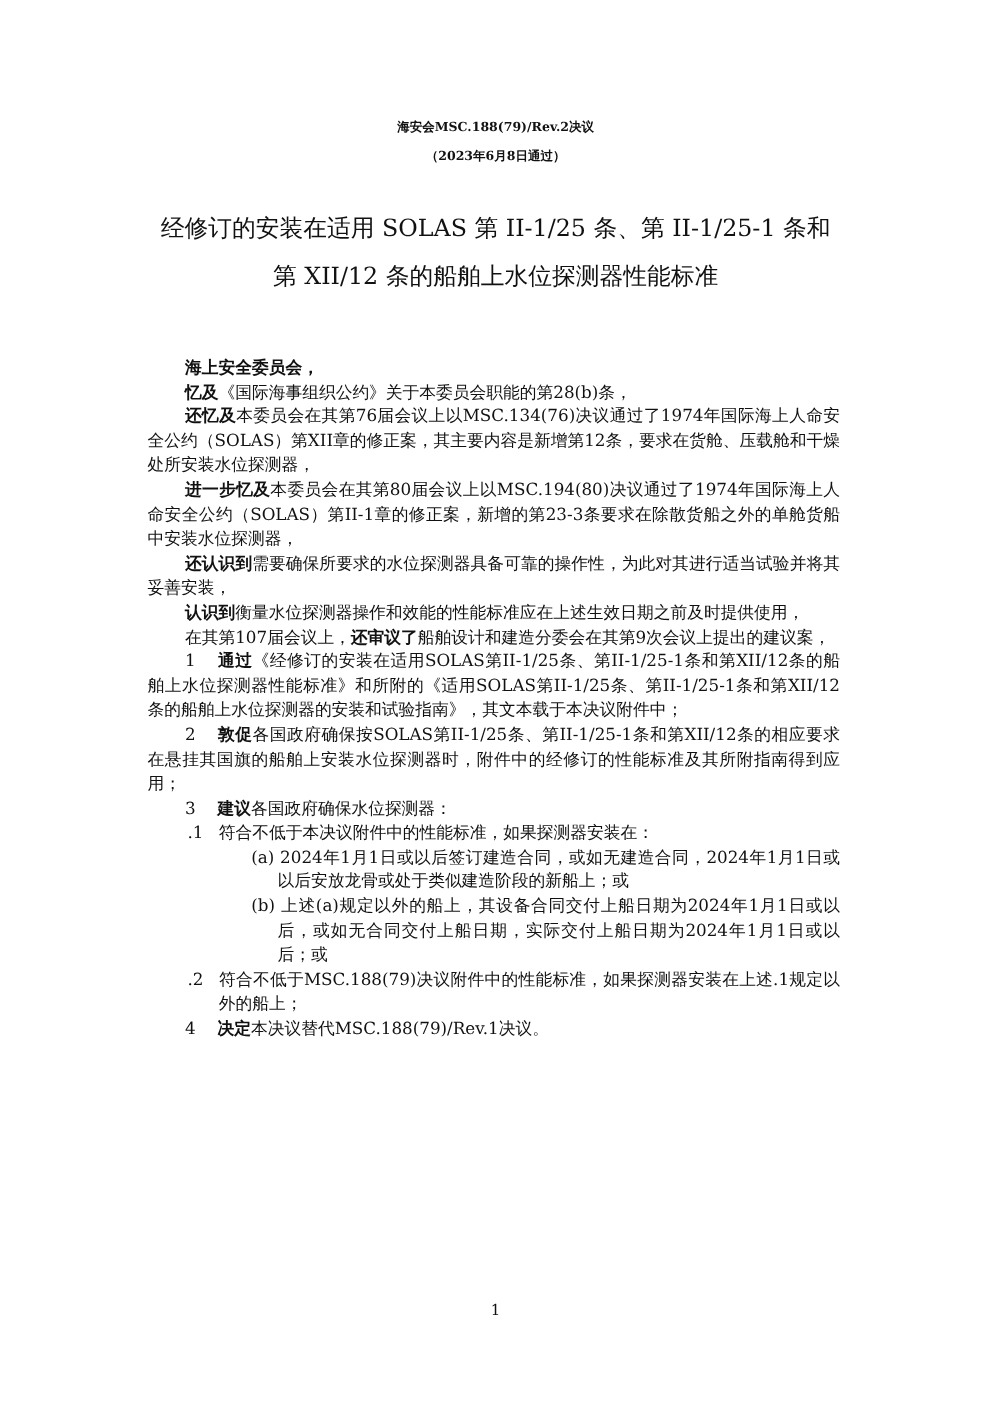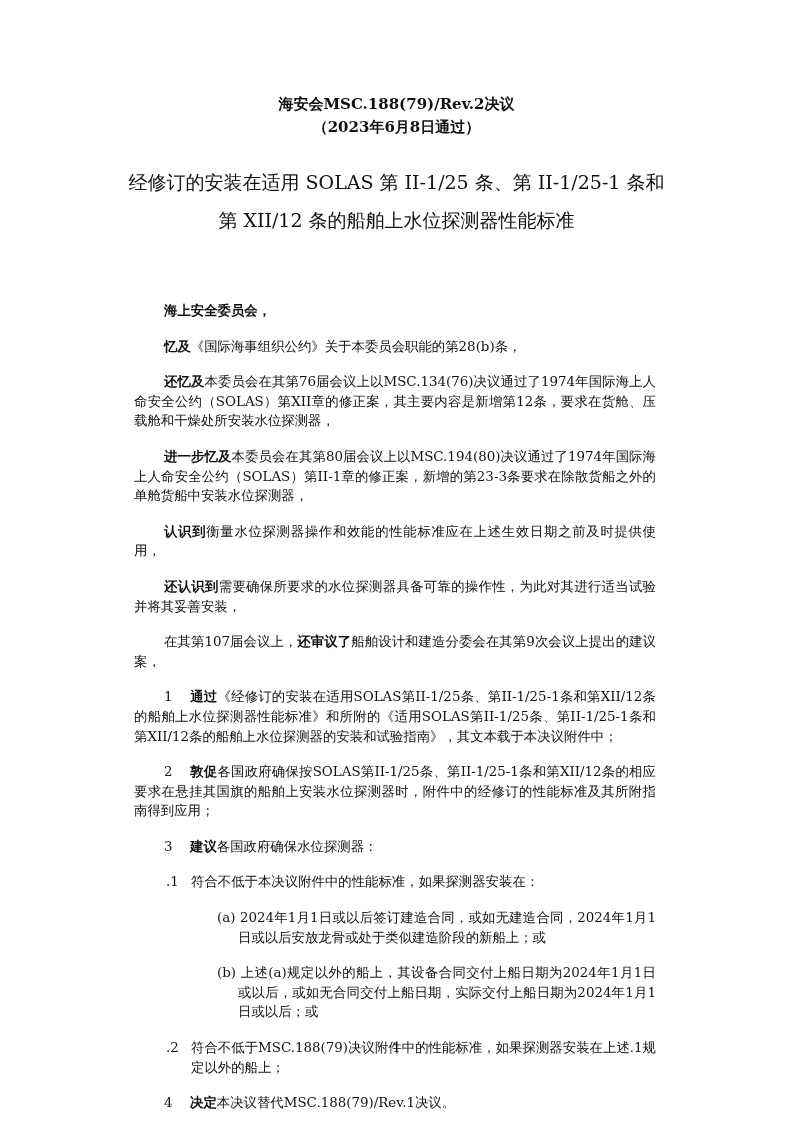--- a/index.html
+++ b/index.html
@@ -1,21 +1,21 @@
 <!DOCTYPE html>
 <html><head>
 <meta charset="utf-8">
 <style>
   html, body { margin:0; padding:0; background:#fff; }
   body { width:793px; height:1122px; position:relative; overflow:hidden;
          font-family: "DejaVu Serif", "Liberation Serif", serif; color:#111; }
-  .hdr { position:absolute; left:0; width:793px; text-align:center; font-weight:bold; font-size:15px; }
+  .hdr { position:absolute; left:0; width:793px; text-align:center; font-weight:bold; font-size:10px; }
   .title { position:absolute; left:0; width:793px; text-align:center; font-weight:normal; font-size:19px; letter-spacing:0px; }
   .body { position:absolute; left:118px; top:285px; width:554px; font-size:13.4px; line-height:19.6px; }
-  .p { margin:16px; text-align:justify; }
+  .p { margin:0; text-align:justify; }
   .ind { text-indent:30px; }
   .b { font-weight:bold; font-family: "DejaVu Sans", "Liberation Sans", sans-serif; }
   .num { display:inline-block; width:26px; text-indent:0; }
   .l1 { padding-left:57px; text-indent:-25px; }
   .l1 .num { width:25px; }
   .l2 { padding-left:104px; text-indent:-21px; }
   .pg { position:absolute; top:1041px; left:0; width:793px; text-align:center; font-size:12px; }
 </style>
 </head>
 <body>
@@ -24,22 +24,22 @@
 <div class="hdr" style="top:118px">（2023年6月8日通过）</div>
 
 <div class="title" style="top:170px">经修订的安装在适用 SOLAS 第 II-1/25 条、第 II-1/25-1 条和</div>
 <div class="title" style="top:208px">第 XII/12 条的船舶上水位探测器性能标准</div>
 
 <div class="body">
   <p class="p ind"><span class="b">海上安全委员会，</span></p>
   <p class="p ind"><span class="b">忆及</span><span>《国际海事组织公约》关于本委员会职能的第28(b)条，</span></p>
   <p class="p ind"><span class="b">还忆及</span><span>本委员会在其第76届会议上以MSC.134(76)决议通过了1974年国际海上人命安全公约（SOLAS）第XII章的修正案，其主要内容是新增第12条，要求在货舱、压载舱和干燥处所安装水位探测器，</span></p>
   <p class="p ind"><span class="b">进一步忆及</span><span>本委员会在其第80届会议上以MSC.194(80)决议通过了1974年国际海上人命安全公约（SOLAS）第II-1章的修正案，新增的第23-3条要求在除散货船之外的单舱货船中安装水位探测器，</span></p>
+  <p class="p ind"><span class="b">还认识到</span><span>需要确保所要求的水位探测器具备可靠的操作性，为此对其进行适当试验并将其妥善安装，</span></p>
   <p class="p ind"><span class="b">认识到</span><span>衡量水位探测器操作和效能的性能标准应在上述生效日期之前及时提供使用，</span></p>
-  <p class="p ind"><span class="b">还认识到</span><span>需要确保所要求的水位探测器具备可靠的操作性，为此对其进行适当试验并将其妥善安装，</span></p>
   <p class="p ind"><span>在其第107届会议上，</span><span class="b">还审议了</span><span>船舶设计和建造分委会在其第9次会议上提出的建议案，</span></p>
 
   <p class="p ind"><span class="num">1</span><span class="b">通过</span><span>《经修订的安装在适用SOLAS第II-1/25条、第II-1/25-1条和第XII/12条的船舶上水位探测器性能标准》和所附的《适用SOLAS第II-1/25条、第II-1/25-1条和第XII/12条的船舶上水位探测器的安装和试验指南》，其文本载于本决议附件中；</span></p>
   <p class="p ind"><span class="num">2</span><span class="b">敦促</span><span>各国政府确保按SOLAS第II-1/25条、第II-1/25-1条和第XII/12条的相应要求在悬挂其国旗的船舶上安装水位探测器时，附件中的经修订的性能标准及其所附指南得到应用；</span></p>
   <p class="p ind"><span class="num">3</span><span class="b">建议</span><span>各国政府确保水位探测器：</span></p>
 
   <p class="p l1"><span class="num">.1</span><span>符合不低于本决议附件中的性能标准，如果探测器安装在：</span></p>
   <p class="p l2"><span>(a)</span> <span>2024年1月1日或以后签订建造合同，或如无建造合同，2024年1月1日或以后安放龙骨或处于类似建造阶段的新船上；或</span></p>
   <p class="p l2"><span>(b)</span> <span>上述(a)规定以外的船上，其设备合同交付上船日期为2024年1月1日或以后，或如无合同交付上船日期，实际交付上船日期为2024年1月1日或以后；或</span></p>
   <p class="p l1"><span class="num">.2</span><span>符合不低于MSC.188(79)决议附件中的性能标准，如果探测器安装在上述.1规定以外的船上；</span></p>

